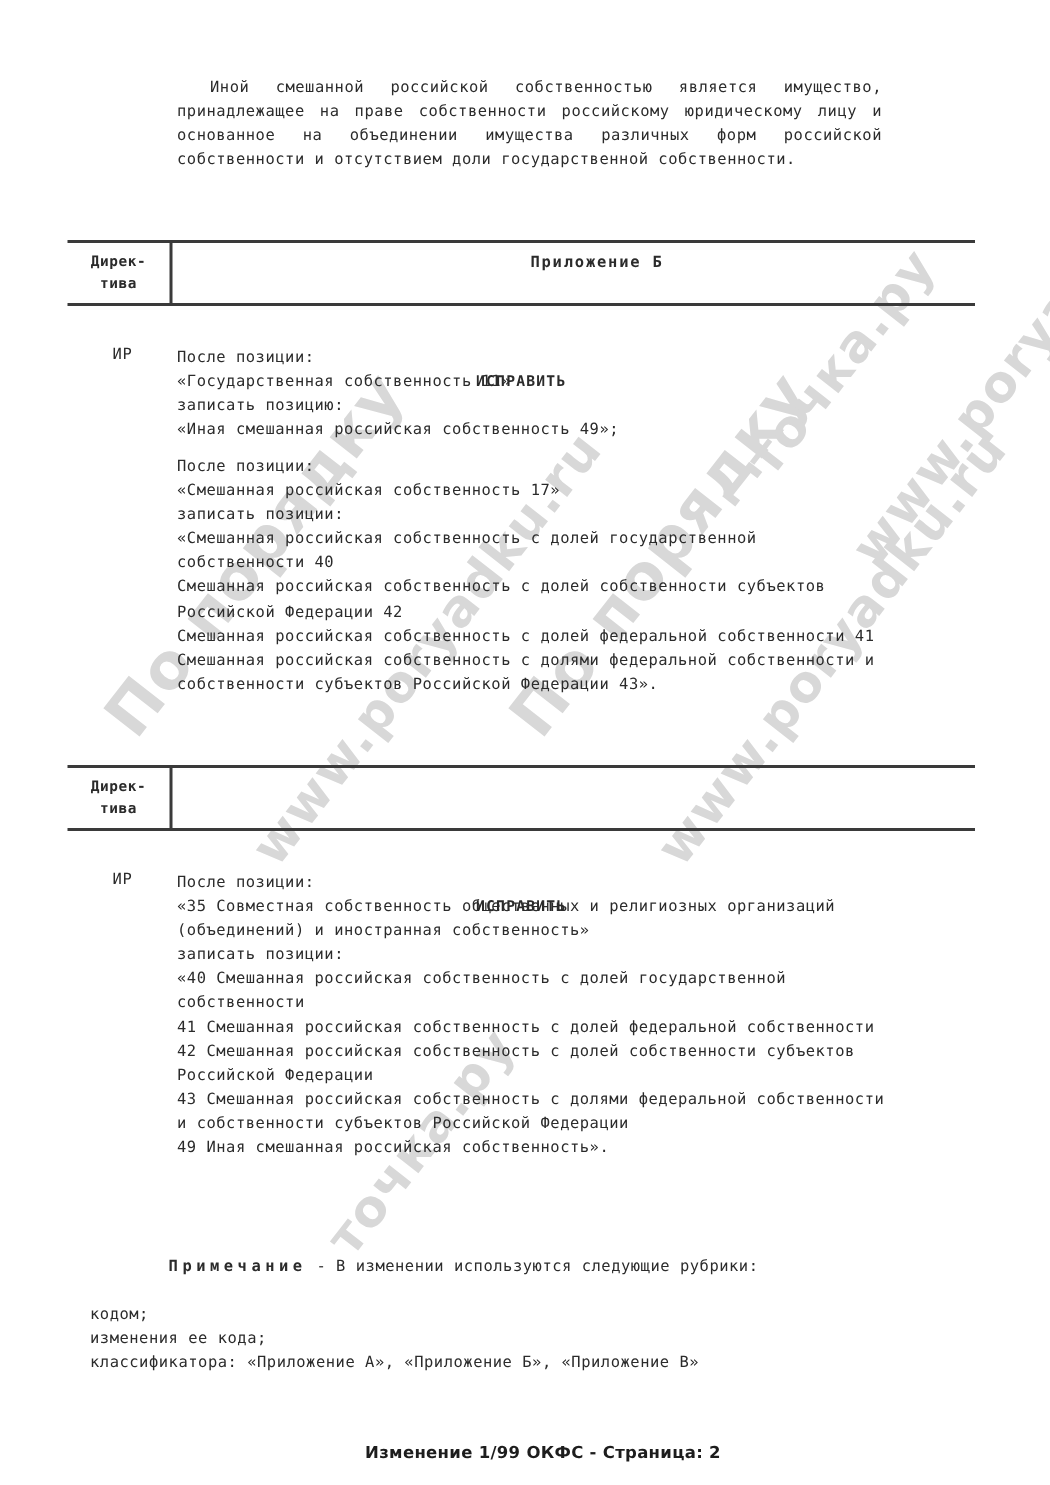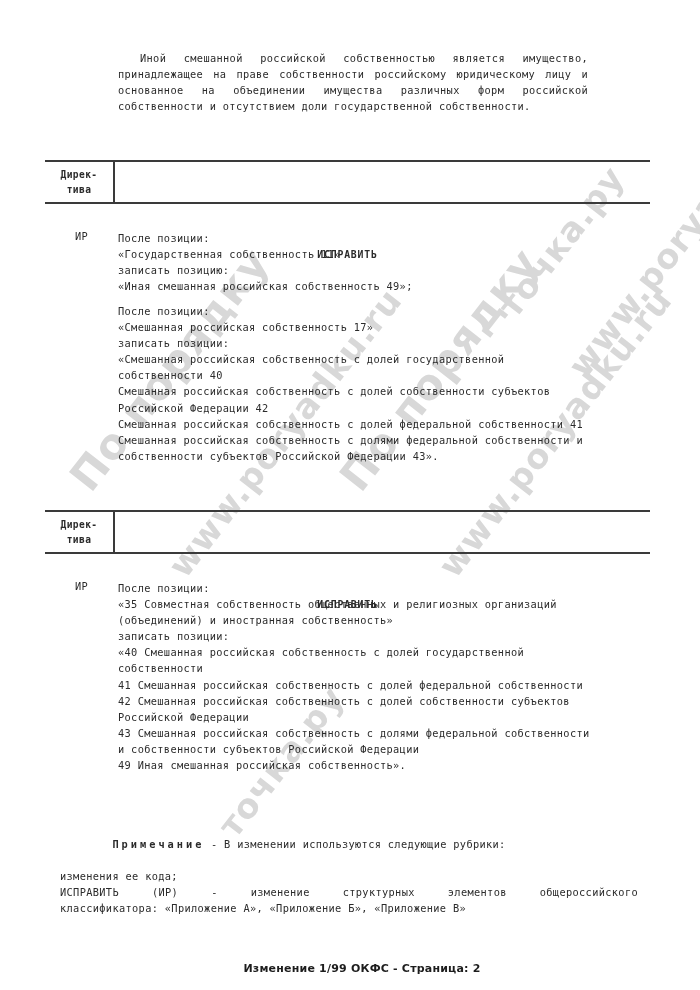--- a/index.html
+++ b/index.html
@@ -168,20 +168,21 @@
 
   <div class="content">
 
     <div class="para intro">Иной смешанной российской собственностью является имущество, принадлежащее на праве собственности российскому юридическому лицу и основанное на объединении имущества различных форм российской собственности и отсутствием доли государственной собственности.</div>
 
     <div class="dir-table" style="top:160px;">
       <div class="dir-cell">
         <span>Дирек-</span>
         <span>тива</span>
       </div>
+      <div class="app-cell">Приложение Б</div>
     </div>
 
     <div class="action-label" style="top:208px;">ИСПРАВИТЬ</div>
 
     <div class="ir-mark" style="left:75px; top:230px;">ИР</div>
 
     <div class="block" style="top:230px;">После позиции:
 «Государственная собственность 11»
 записать позицию:
 «Иная смешанная российская собственность 49»;</div>
@@ -211,21 +212,21 @@
 «40 Смешанная российская собственность с долей государственной собственности
 41 Смешанная российская собственность с долей федеральной собственности
 42 Смешанная российская собственность с долей собственности субъектов Российской Федерации
 43 Смешанная российская собственность с долями федеральной собственности и собственности субъектов Российской Федерации
 49 Иная смешанная российская собственность».</div>
 
     <div class="note">
       <div class="note-line">
         <span class="note-title">Примечание</span><span> - В изменении используются следующие рубрики:</span>
       </div>
+      <div class="note-line">кодом;</div>
       <div class="note-line">изменения ее кода;</div>
-      <div class="note-line j">ИСПРАВИТЬ (ИР) - изменение структурных элементов общероссийского</div>
       <div class="note-line">классификатора: «Приложение А», «Приложение Б», «Приложение В»</div>
     </div>
 
     <div class="footer">Изменение 1/99 ОКФС - Страница: 2</div>
 
   </div>
 </div>
 
 </body></html>

